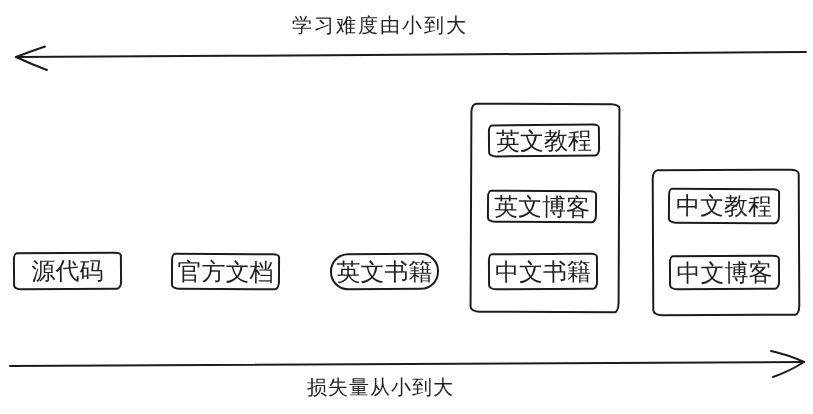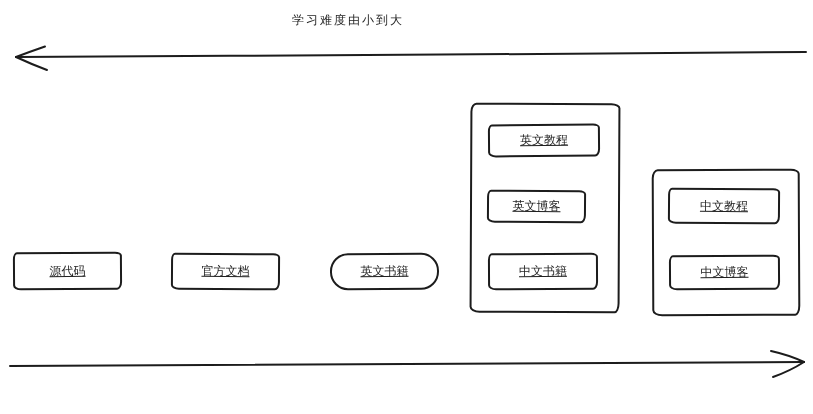--- a/index.html
+++ b/index.html
@@ -14,21 +14,21 @@
     overflow: hidden;
     font-family: "DejaVu Sans", "Liberation Sans", sans-serif;
     color: #1f1f1f;
   }
   .canvas {
     position: absolute;
     inset: 0;
   }
   .axis-label {
     position: absolute;
-    font-size: 12px;
+    font-size: 20px;
     letter-spacing: 2px;
     white-space: nowrap;
     color: #1f1f1f;
   }
   #top-label  { left: 292px; top: 12px; }
   #bottom-label { left: 307px; top: 374px; letter-spacing: 1px; }
   .arrow-svg {
     position: absolute;
     left: 0;
   }
@@ -36,40 +36,39 @@
   #bottom-arrow { top: 345px; }
   .sketch-box {
     position: absolute;
     box-sizing: border-box;
     border: 2px solid #1c1c1c;
     border-radius: 4px 7px 5px 8px / 7px 4px 8px 5px;
     background: #ffffff;
     display: flex;
     align-items: center;
     justify-content: center;
-    font-size: 12px;
+    font-size: 24px;
     color: #1f1f1f;
     white-space: nowrap;
-    text-decoration: underline;
   }
   .group-box {
     position: absolute;
     box-sizing: border-box;
     border: 2px solid #1c1c1c;
     border-radius: 6px 9px 5px 10px / 9px 5px 10px 6px;
     background: transparent;
   }
   
   #box-source   { left: 13px;  top: 252px; width: 109px; height: 38px; transform: rotate(-0.4deg); }
   #box-docs     { left: 171px; top: 253px; width: 109px; height: 37px; transform: rotate(0.35deg); }
   #box-enbooks  { left: 330px; top: 253px; width: 109px; height: 37px; transform: rotate(-0.3deg); border-radius: 18px; }
   
   #group-left   { left: 470px; top: 103px; width: 150px; height: 210px; transform: rotate(0.25deg); }
   #box-entut    { left: 488px; top: 124px; width: 112px; height: 33px; transform: rotate(-0.5deg); }
-  #box-enblog   { left: 487px; top: 190px; width: 99px; height: 33px; transform: rotate(0.4deg); }
+  #box-enblog   { left: 487px; top: 190px; width: 110px; height: 33px; transform: rotate(0.4deg); }
   #box-cnbook   { left: 488px; top: 253px; width: 110px; height: 37px; transform: rotate(-0.3deg); justify-content: center; }
   
   #group-right  { left: 652px; top: 169px; width: 148px; height: 147px; transform: rotate(-0.25deg); }
   #box-cntut    { left: 668px; top: 188px; width: 112px; height: 36px; transform: rotate(0.4deg); }
   #box-cnblog   { left: 669px; top: 255px; width: 111px; height: 35px; transform: rotate(-0.35deg); }
 </style>
 </head>
 <body>
 
 <div class="canvas">
@@ -114,14 +113,15 @@
   <div class="sketch-box" id="box-cnblog">
     <span>中文博客</span>
   </div>
 
   <svg class="arrow-svg" id="bottom-arrow" width="813" height="40" viewBox="0 0 813 40">
     <path d="M10,21 C250,19.8 520,18.2 804,17" fill="none" stroke="#1c1c1c" stroke-width="2" stroke-linecap="round"></path>
     <path d="M804,17 Q789,10 771,6" fill="none" stroke="#1c1c1c" stroke-width="2" stroke-linecap="round"></path>
     <path d="M804,17 Q790,26 773,32" fill="none" stroke="#1c1c1c" stroke-width="2" stroke-linecap="round"></path>
   </svg>
 
+  <div class="axis-label" id="bottom-label">损失量从小到大</div>
 
 </div>
 
 </body></html>

